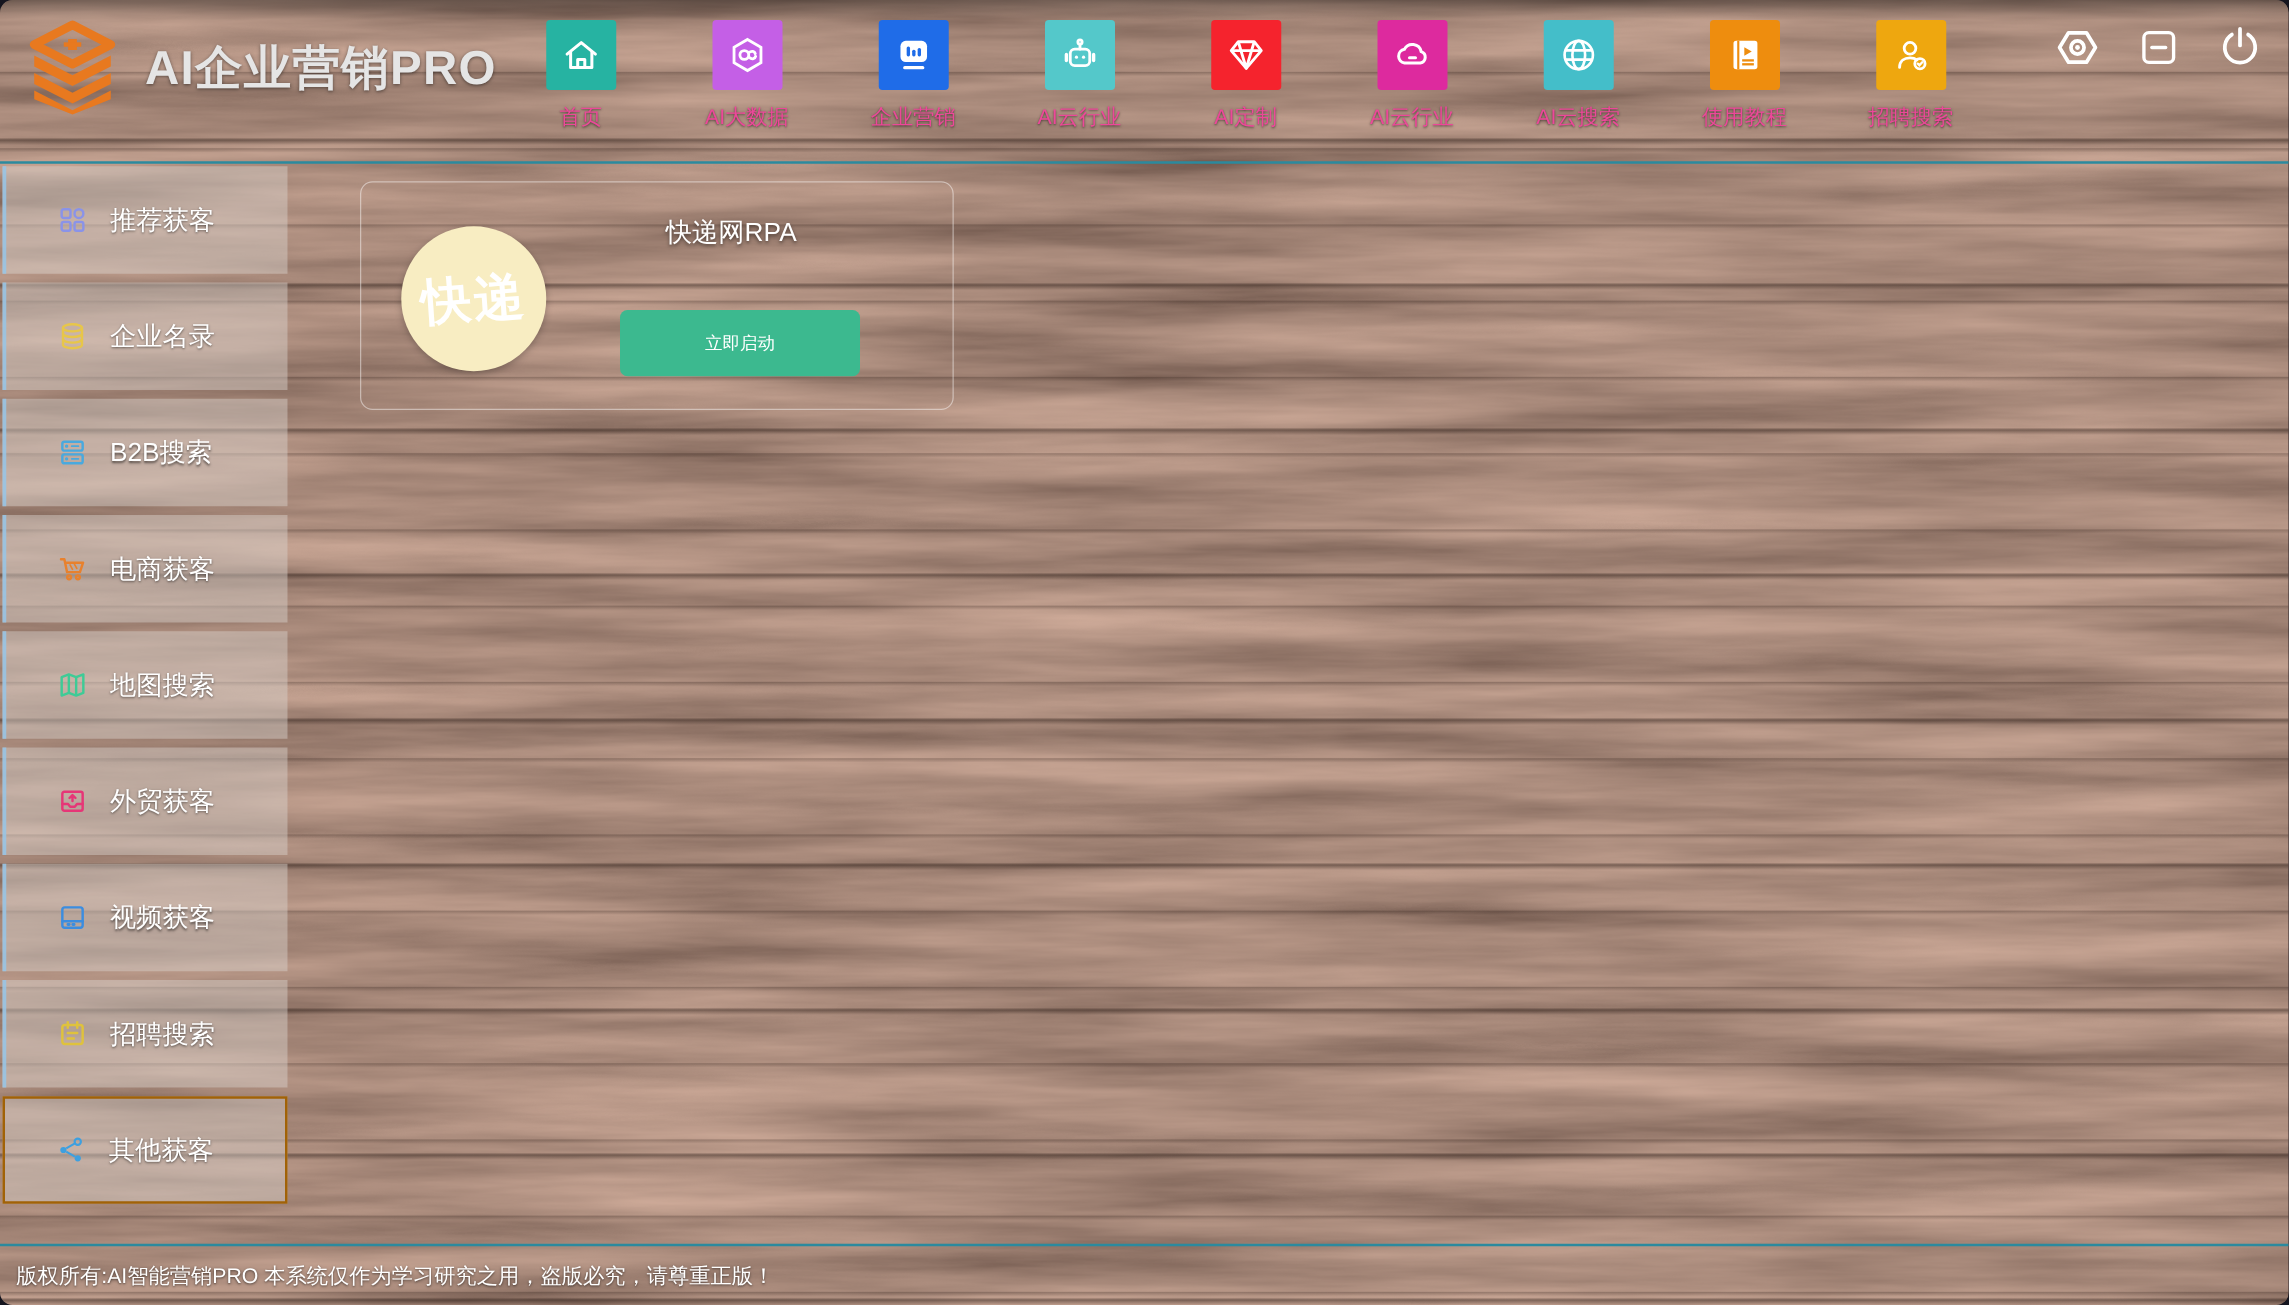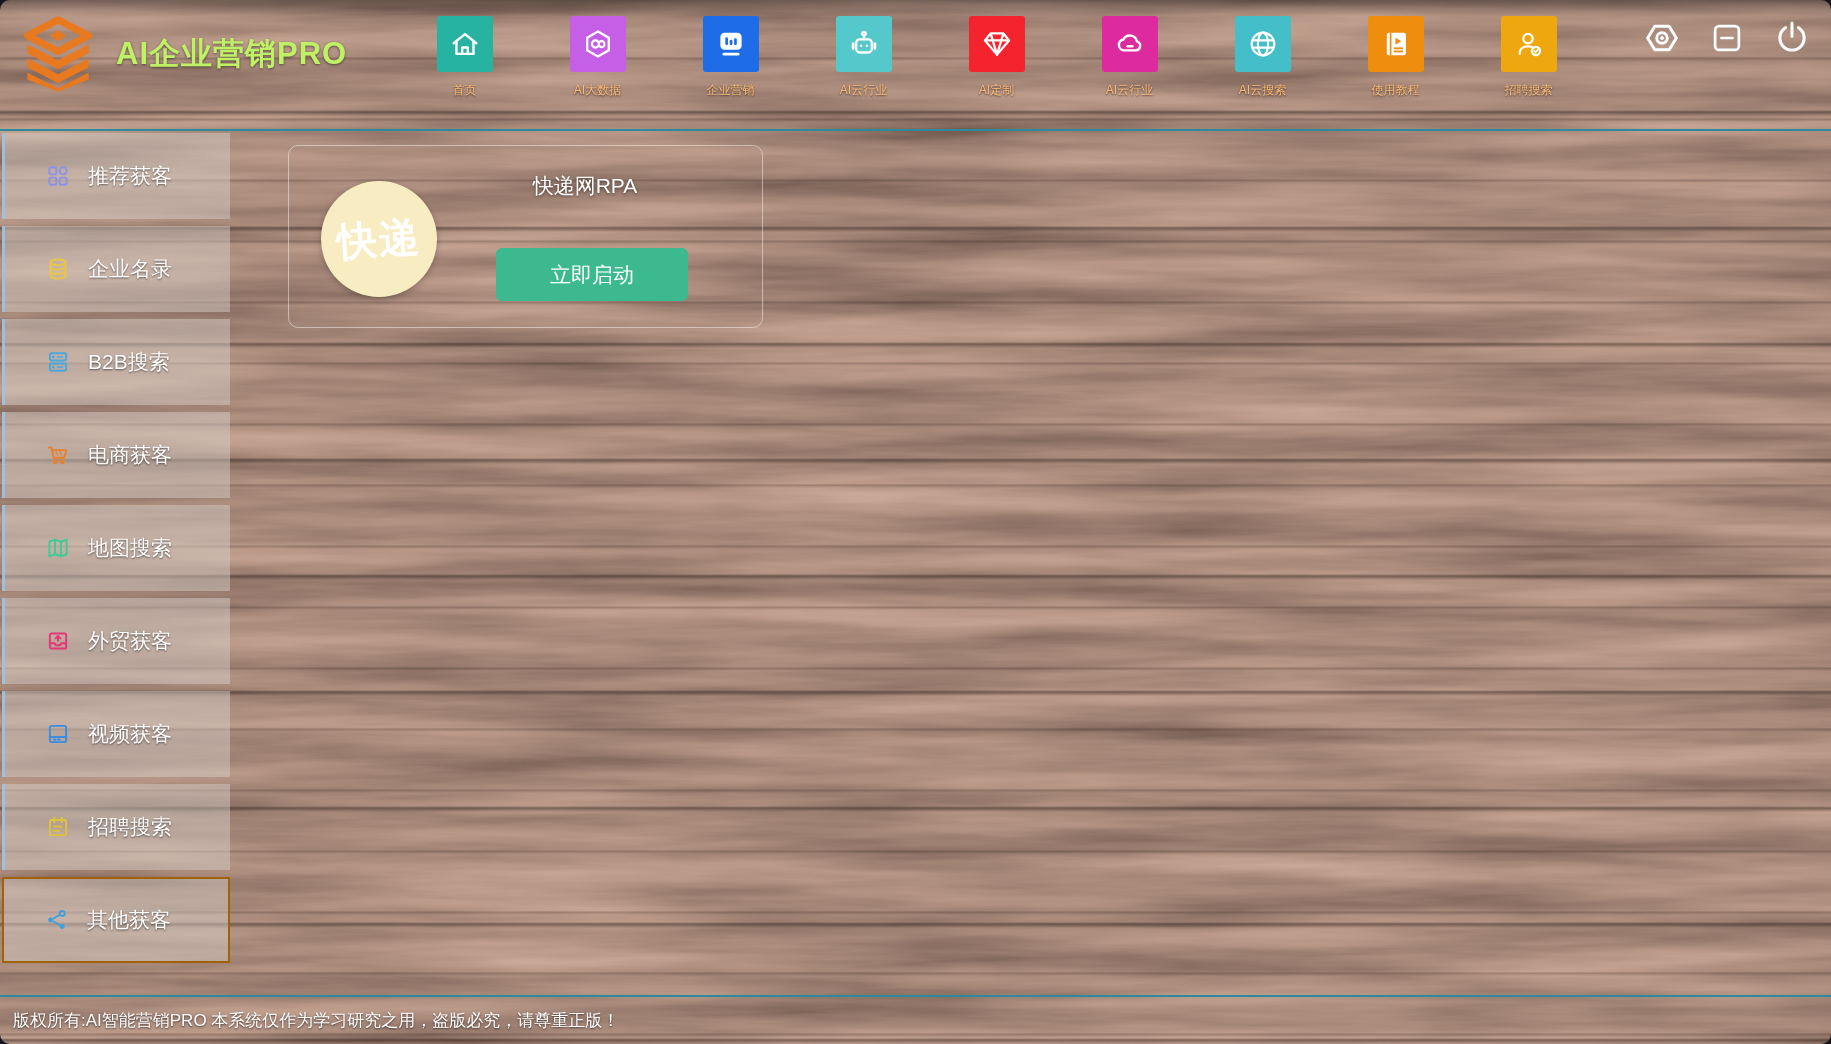--- a/index.html
+++ b/index.html
@@ -15,34 +15,34 @@
     background:
       repeating-linear-gradient(180deg, rgba(25,10,5,0) 0px, rgba(25,10,5,0) 110px, rgba(18,7,3,0.4) 112px, rgba(25,10,5,0) 116px),
       repeating-linear-gradient(180deg, rgba(0,0,0,0) 0px, rgba(0,0,0,0) 57px, rgba(20,8,4,0.22) 58px, rgba(0,0,0,0) 61px),
       linear-gradient(180deg, rgba(0,0,0,0.38) 0px, rgba(0,0,0,0) 16px);
   }
   .layer{position:absolute;z-index:1;}
 
   
   .header{left:0;top:0;width:100%;height:118px;}
   .logo{position:absolute;left:16px;top:16px;display:flex;align-items:center;gap:16px;}
-  .logo-title{color:#bef264;font-size:31px;font-weight:bold;letter-spacing:1px;text-shadow:0 1px 3px rgba(0,0,0,0.5);}
+  .logo-title{color:#e5e5e5;font-size:38px;font-weight:bold;letter-spacing:1px;text-shadow:0 1px 3px rgba(0,0,0,0.5);}
   .nav{position:absolute;left:398px;top:8px;width:1197px;display:flex;}
   .nav-item{flex:1;display:flex;flex-direction:column;align-items:center;cursor:pointer;}
   .tile{width:56px;height:56px;border-radius:3px;display:flex;align-items:center;justify-content:center;margin-top:8px;}
   .nav-item:nth-child(1) .tile{background:#26b3a2;}
   .nav-item:nth-child(2) .tile{background:#c45fe6;}
   .nav-item:nth-child(3) .tile{background:#1f6ce8;}
   .nav-item:nth-child(4) .tile{background:#54c8ca;}
   .nav-item:nth-child(5) .tile{background:#f5232d;}
   .nav-item:nth-child(6) .tile{background:#dd2a9e;}
   .nav-item:nth-child(7) .tile{background:#44bec9;}
   .nav-item:nth-child(8) .tile{background:#ee8d0e;}
   .nav-item:nth-child(9) .tile{background:#eea70f;}
-  .nav-label{margin-top:10px;font-size:12px;color:#fdba74;text-shadow:0 1px 2px rgba(0,0,0,0.6);}
+  .nav-label{margin-top:10px;font-size:17px;color:#ec4899;text-shadow:0 1px 2px rgba(0,0,0,0.6);}
   .win-controls{position:absolute;right:18px;top:17px;display:flex;gap:23px;}
   .win-btn{width:42px;height:42px;display:flex;align-items:center;justify-content:center;cursor:pointer;}
 
   
   .sep{left:0;width:100%;height:2px;background:#2b8a9e;}
   .sep-top{top:129px;}
   .sep-bottom{top:995px;}
 
   
   .sidebar{left:2px;top:133px;width:228px;}
@@ -64,21 +64,21 @@
     background:#f8edc2;display:flex;align-items:center;justify-content:center;
     box-shadow:0 2px 6px rgba(0,0,0,0.25);
   }
   .badge-text{font-size:40px;font-weight:bold;color:#fff;letter-spacing:2px;transform:rotate(-4deg);}
   .card-title{
     position:absolute;left:296px;top:26px;transform:translateX(-50%);
     font-size:21px;color:#fff;white-space:nowrap;text-shadow:0 1px 3px rgba(0,0,0,0.5);
   }
   .launch-btn{
     position:absolute;left:207px;top:102px;width:192px;height:53px;
-    background:#3cb98f;border:none;border-radius:6px;color:#fff;font-size:21px;
+    background:#3cb98f;border:none;border-radius:6px;color:#fff;font-size:14px;
     cursor:pointer;font-family:"Liberation Sans",sans-serif;
   }
 
   
   .footer{
     left:0;top:997px;width:100%;height:47px;display:flex;align-items:center;
     padding-left:13px;font-size:17px;color:#fff;text-shadow:0 1px 2px rgba(0,0,0,0.6);border-radius:13px;
   }
   svg{display:block;}
 </style>

